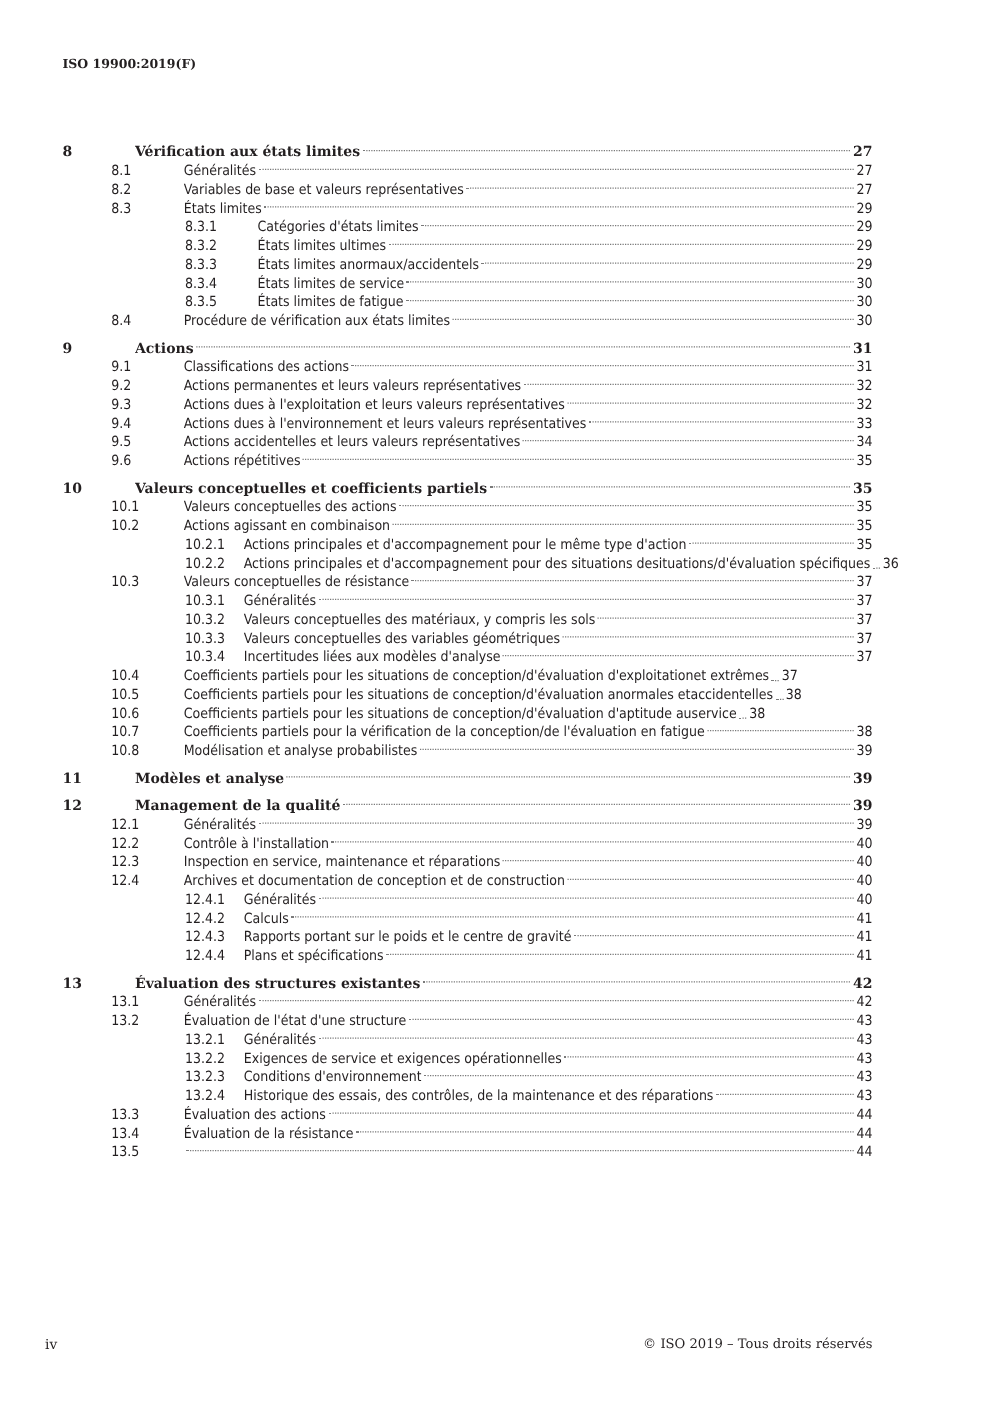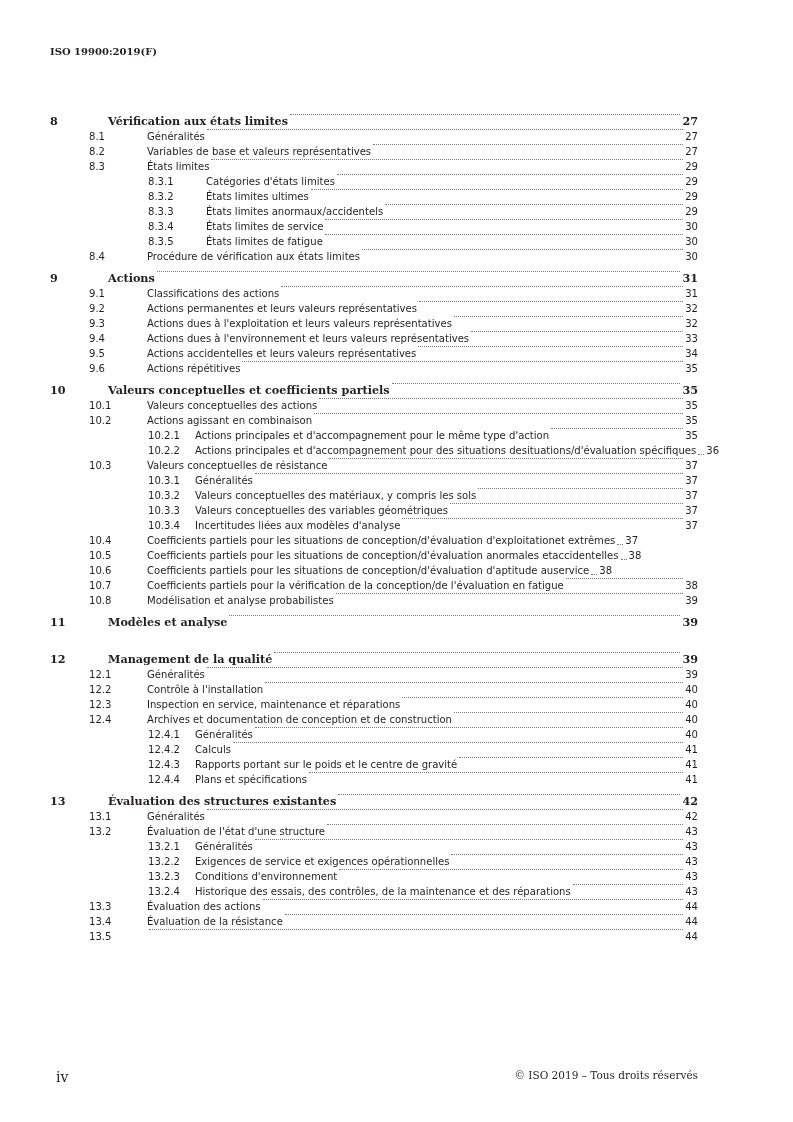--- a/index.html
+++ b/index.html
@@ -4,35 +4,35 @@
 <style>
   html, body { margin: 0; padding: 0; background: #ffffff; }
   body { width: 793px; height: 1122px; position: relative; overflow: hidden;
          font-family: "DejaVu Serif", "Liberation Serif", serif; color: #231f20; }
   .doc-header { position: absolute; left: 50px; top: 46px; font-weight: bold; font-size: 10px;
                 font-family: "DejaVu Serif", serif; letter-spacing: 0; }
   .toc { position: absolute; left: 50px; top: 114px; width: 648px; }
   .row { position: relative; display: flex; align-items: flex-end; font-size: 11.2px; line-height: 15px; height: 15px; }
   .row.wrap { height: auto; }
   .num { flex: 0 0 auto; }
-  .title-wrap { flex: 1 1 auto; display: flex; align-items: flex-start; min-width: 0; }
+  .title-wrap { flex: 1 1 auto; display: flex; align-items: center; min-width: 0; }
   .title { white-space: nowrap; overflow: hidden; }
   .leader { flex: 1 1 auto; border-bottom: 1px dotted #7a7a7a; margin: 0 2px 3px 2px; min-width: 6px; height: 0; }
   .page { flex: 0 0 auto; text-align: right; }
   .lvl1 { font-weight: bold; margin-top: 7px; }
   .lvl1:first-child { margin-top: 0; }
   .lvl1 .num { width: 58px; }
   .lvl2 .num { width: 58px; margin-left: 39px; }
   .lvl3 .num { width: 58px; margin-left: 98px; }
   .lvl3.wide .num { width: 47px; }
   .lvl2 .title-wrap, .lvl3 .title-wrap { }
   .multi-block { display: flex; flex-direction: row; flex: 1 1 auto; }
   .multi-block .line1 { white-space: nowrap; }
   .multi-block .line2 { display: flex; align-items: flex-end; }
-  .footer-left { position: absolute; left: 56px; top: 1069px; font-size: 14px; }
+  .footer-left { position: absolute; left: 36px; top: 1069px; font-size: 11px; }
   .footer-right { position: absolute; right: 95px; top: 1069px; font-size: 10.5px; }
   .sdn { font-family: "DejaVu Sans Condensed", "DejaVu Sans", sans-serif; }
 </style>
 </head>
 <body>
 
 <div class="doc-header">ISO 19900:2019(F)</div>
 
 <div class="toc" id="toc">
     <div class="row lvl1" style="margin-top: 0px;">
@@ -304,21 +304,21 @@
       </div>
     </div>
     <div class="row lvl1" style="margin-top: 7px;">
       <span class="num">11</span>
       <div class="title-wrap">
         <span class="title">Modèles et analyse</span>
         <span class="leader"></span>
         <span class="page">39</span>
       </div>
     </div>
-    <div class="row lvl1" style="margin-top: 22px;">
+    <div class="row lvl1" style="margin-top: 7px;">
       <span class="num">12</span>
       <div class="title-wrap">
         <span class="title">Management de la qualité</span>
         <span class="leader"></span>
         <span class="page">39</span>
       </div>
     </div>
     <div class="row lvl2">
       <span class="num sdn">12.1</span>
       <div class="title-wrap">

